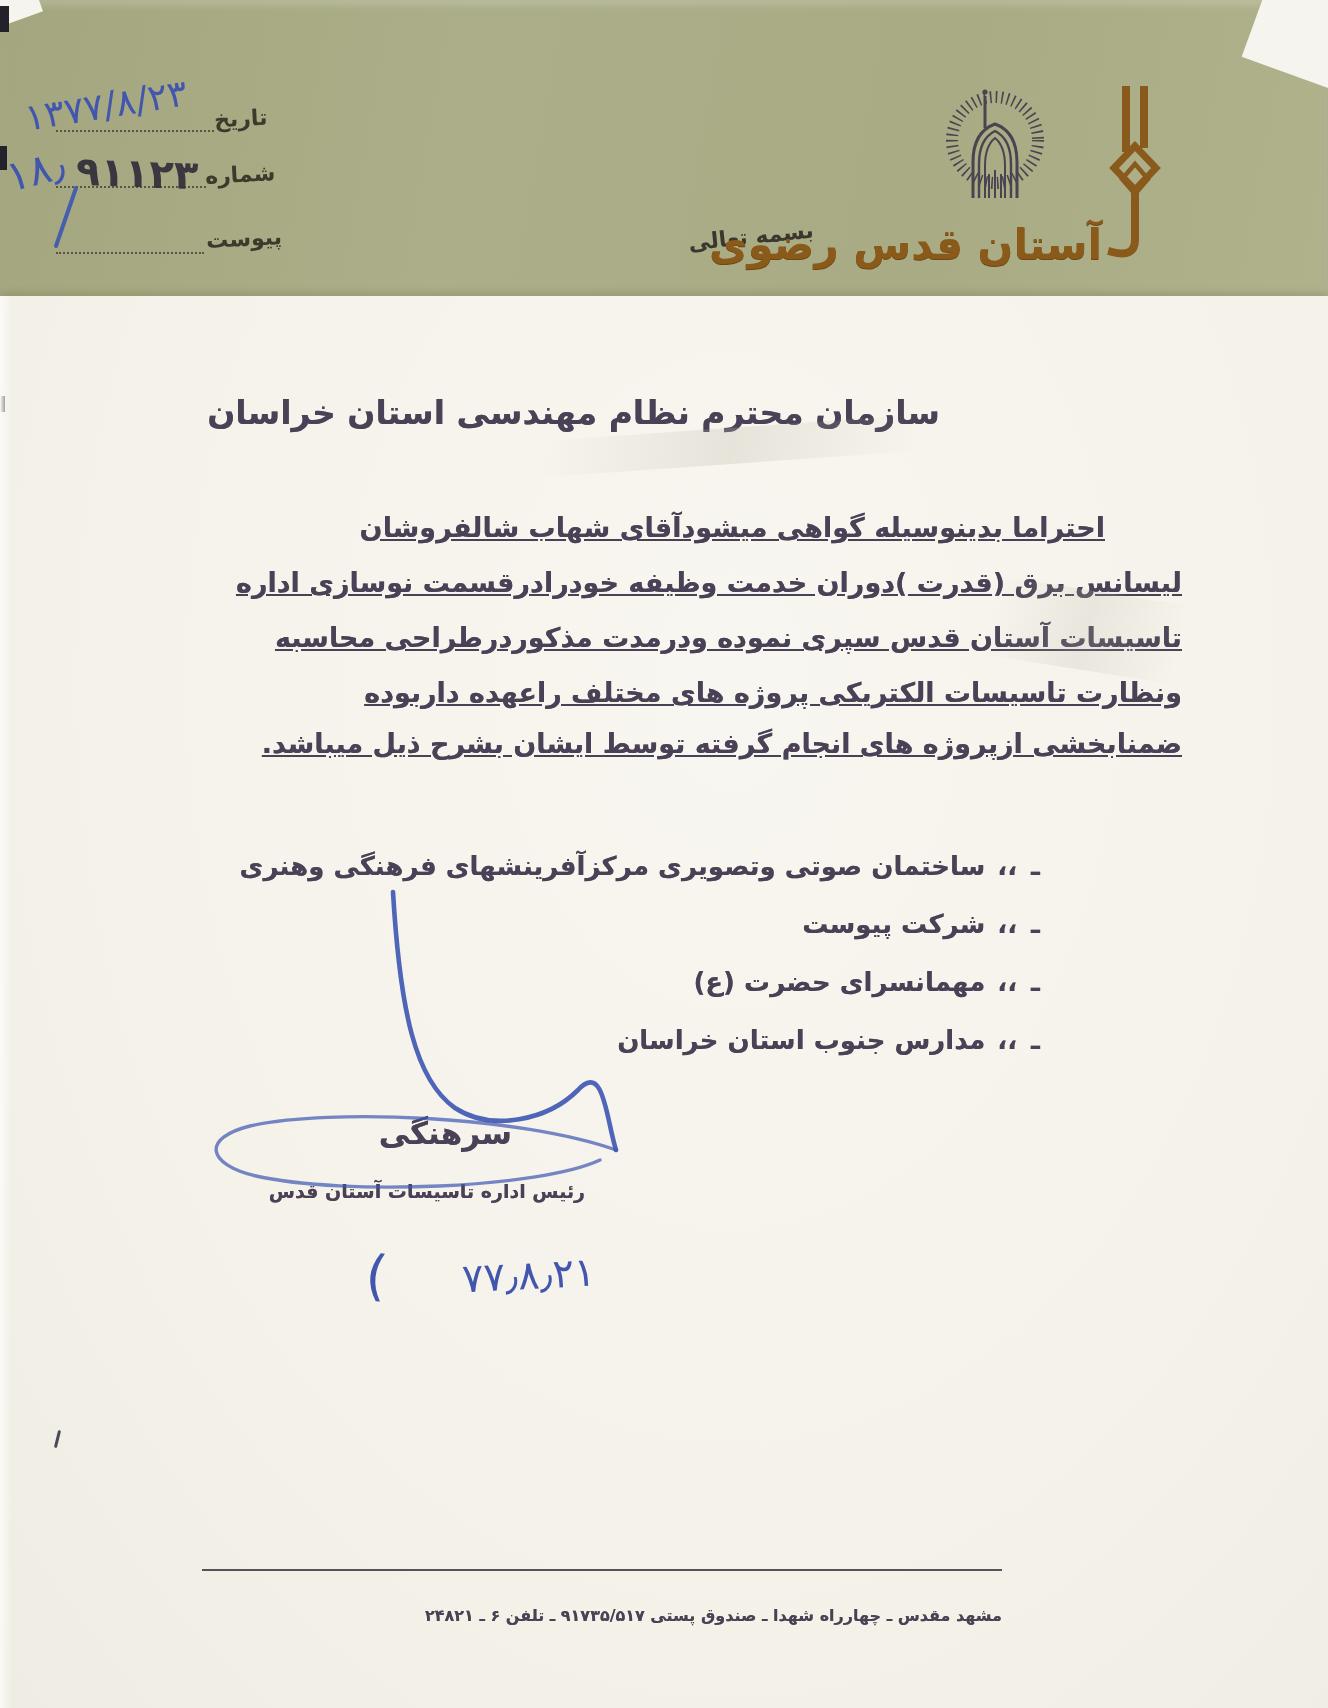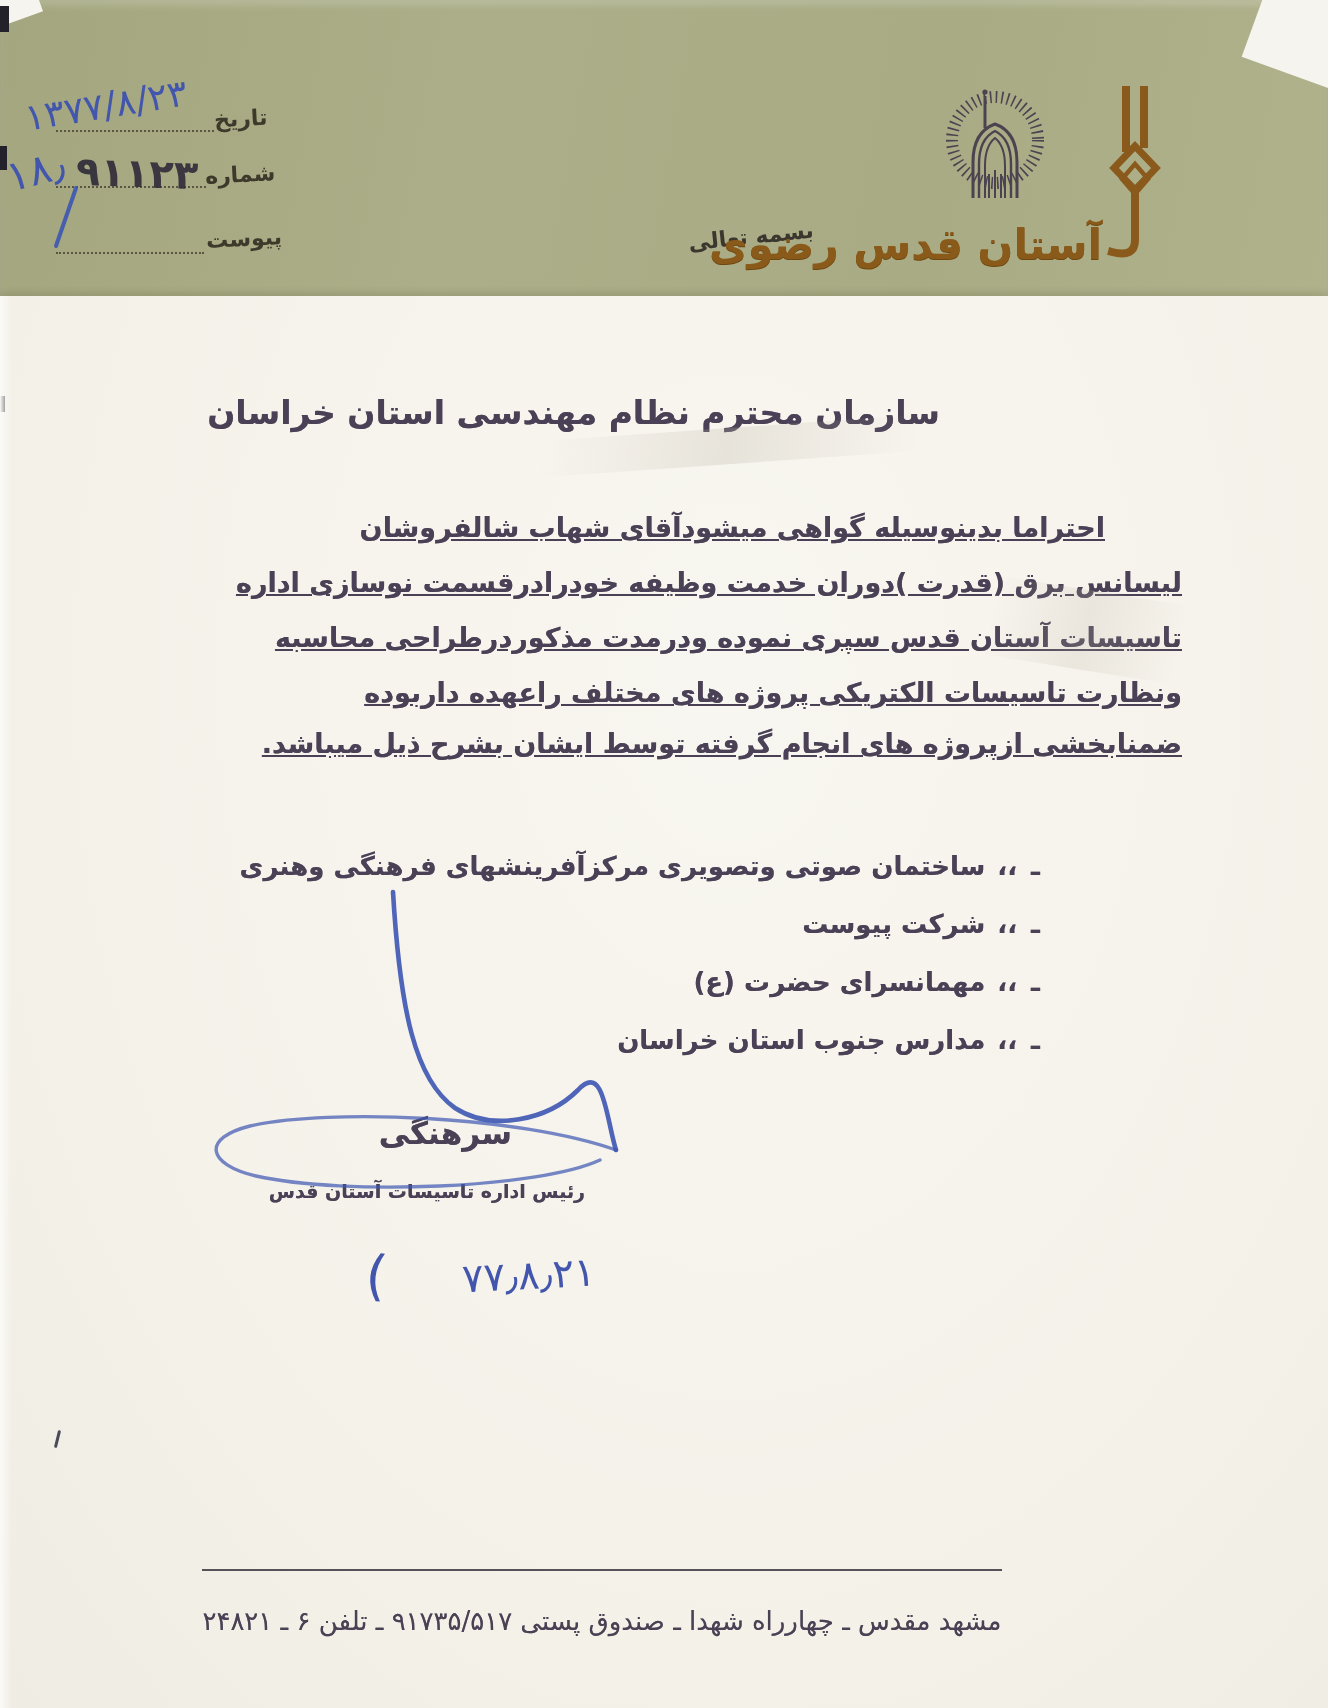--- a/index.html
+++ b/index.html
@@ -48,22 +48,22 @@
   .pr3{top:967px;margin-left:40px;}
   .pr4{top:1025px;}
   .p-dash{margin-left:14px;}
   .p-ditto{margin-left:12px;letter-spacing:2px;}
   .signer-name{right:816px;top:1115px;font-size:31px;}
   .signer-title{right:743px;top:1180px;font-size:19px;}
   .hand-date{left:462px;top:1252px;font-size:40px;letter-spacing:7px;transform:rotate(-3deg);direction:ltr;}
   .hand-paren{left:366px;top:1244px;font-size:54px;transform:rotate(6deg);font-weight:normal;}
   
   .footer-rule{left:202px;top:1569px;width:800px;height:2px;background:#45404a;opacity:.9;}
-  .footer-text{left:202px;top:1606px;width:800px;text-align:center;font-size:26px;
-               font-weight:normal;color:#4a4254;direction:rtl;white-space:nowrap;
+  .footer-text{left:202px;top:1606px;width:800px;font-size:16px;
+               font-weight:bold;color:#4a4254;direction:rtl;white-space:nowrap;
                text-shadow:0 0 .6px rgba(74,66,84,.6);}
   
   .art{background:#23222a;}
   .art1{left:0;top:6px;width:9px;height:26px;}
   .art2{left:0;top:146px;width:7px;height:24px;}
   .art3{left:0;top:396px;width:5px;height:16px;}
   .mark-small{left:56px;top:1430px;width:3px;height:18px;background:#4a4a58;transform:rotate(14deg);border-radius:2px;}
   .crease1{left:540px;top:428px;width:380px;height:36px;transform:rotate(-4deg);
            background:linear-gradient(100deg,transparent,rgba(187,181,165,.28),transparent);}
   .crease2{left:990px;top:590px;width:190px;height:80px;transform:rotate(9deg);

